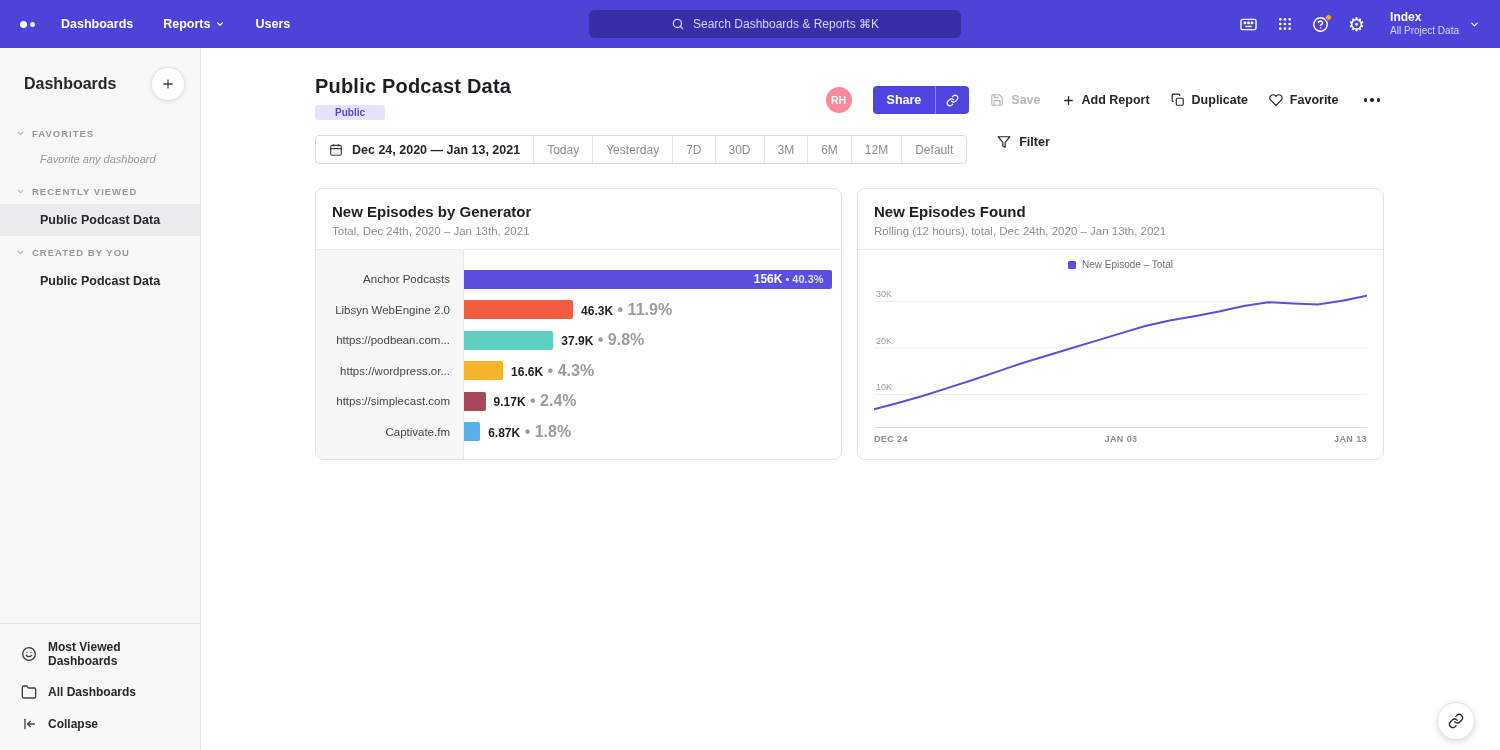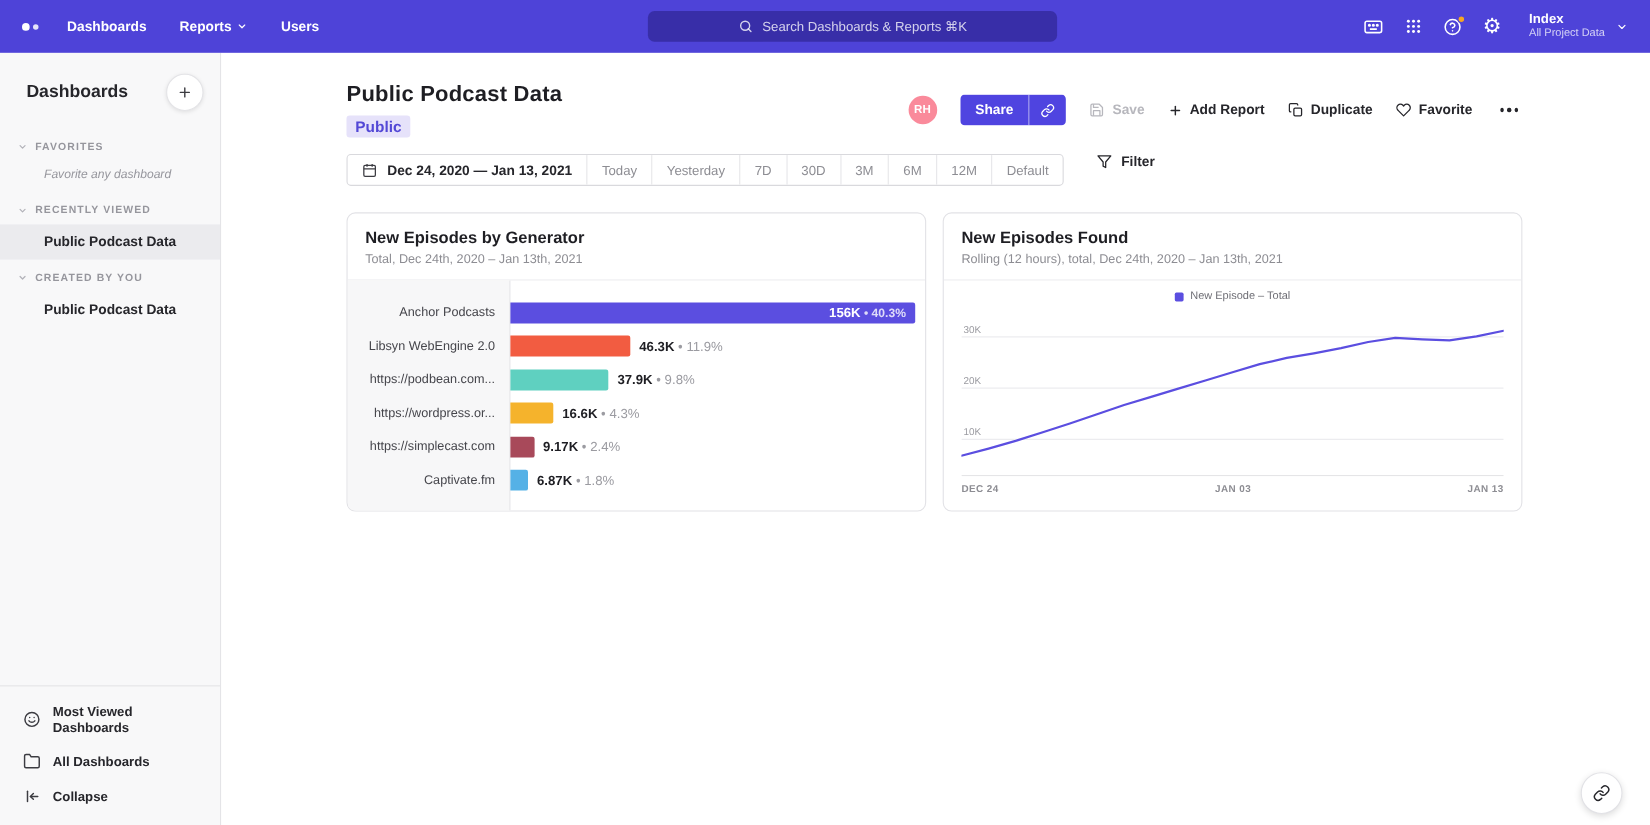--- a/index.html
+++ b/index.html
@@ -48,21 +48,21 @@
   .sb-foot-item{display:flex;align-items:center;gap:11px;padding:8px 16px 8px 21px;
     font-size:12px;font-weight:700;color:#26262b;cursor:pointer}
   .sb-foot-item .fi{color:#3c3c42}
 
   
   .main{position:absolute;top:48px;left:201px;right:0;bottom:0;background:#fff;
     padding:27px 0 0 114px;overflow:hidden}
   .page-header{width:1069px;display:flex;justify-content:space-between;align-items:flex-start}
   .page-title{font-size:20px;font-weight:700;color:#1e1e23;letter-spacing:.2px}
   .badge{display:inline-block;margin-top:7px;background:#e6e2fa;color:#5348d6;
-    font-size:14px;font-weight:600;padding:2px 8px;border-radius:3px}
+    font-size:10px;font-weight:600;padding:2px 20px;border-radius:3px}
   .ph-actions{display:flex;align-items:center;gap:21px;margin-top:11px}
   .avatar{width:26px;height:26px;border-radius:50%;background:#fa8a9b;color:#fff;
     font-size:10.5px;font-weight:700;display:flex;align-items:center;justify-content:center;cursor:pointer}
   .share-group{display:flex;border-radius:4px;overflow:hidden;cursor:pointer}
   .share-main{background:#4f44e0;color:#fff;font-size:12.5px;font-weight:700;
     padding:7px 14px;display:flex;align-items:center}
   .share-link{background:#4f44e0;color:#fff;border-left:1px solid rgba(255,255,255,.35);
     padding:0 10px;display:flex;align-items:center}
   .action{display:flex;align-items:center;gap:7px;font-size:12.5px;font-weight:700;
     color:#26262b;cursor:pointer;white-space:nowrap}
@@ -93,21 +93,21 @@
   .bar-labels-col{width:148px;background:#f7f7f8;border-right:1px solid #e7e7ea;padding-top:14px}
   .bar-label{height:30.5px;display:flex;align-items:center;justify-content:flex-end;
     padding-right:13px;font-size:11.5px;color:#45454b;white-space:nowrap}
   .bar-bars-col{flex:1;padding-top:14px}
   .bar-row{height:30.5px;display:flex;align-items:center}
   .bar{height:19px;border-radius:0 2px 2px 0;position:relative;display:flex;
     align-items:center;cursor:pointer}
   .bar .inside{position:absolute;right:8px;font-size:12px;font-weight:700;color:#fff;white-space:nowrap}
   .bar .inside .bar-pct{color:rgba(255,255,255,.8);font-weight:700;font-size:11px}
   .bar-value{margin-left:8px;font-size:12px;font-weight:700;color:#1e1e23;white-space:nowrap}
-  .bar-value .bar-pct{color:#9b9ba1;font-weight:400;font-size:12px}
+  .bar-value .bar-pct{color:#9b9ba1;font-weight:700;font-size:16px}
 
   
   .line-chart{padding:9px 16px 0}
   .legend{display:flex;justify-content:center;align-items:center;gap:6px;margin-bottom:8px}
   .legend-swatch{width:8px;height:8px;border-radius:1.5px;background:#5b4ee0}
   .legend-label{font-size:10px;color:#6e6e75}
   .x-labels{display:flex;justify-content:space-between;font-size:9px;font-weight:600;
     color:#8d8d93;margin-top:6px;letter-spacing:.4px}
 
   

